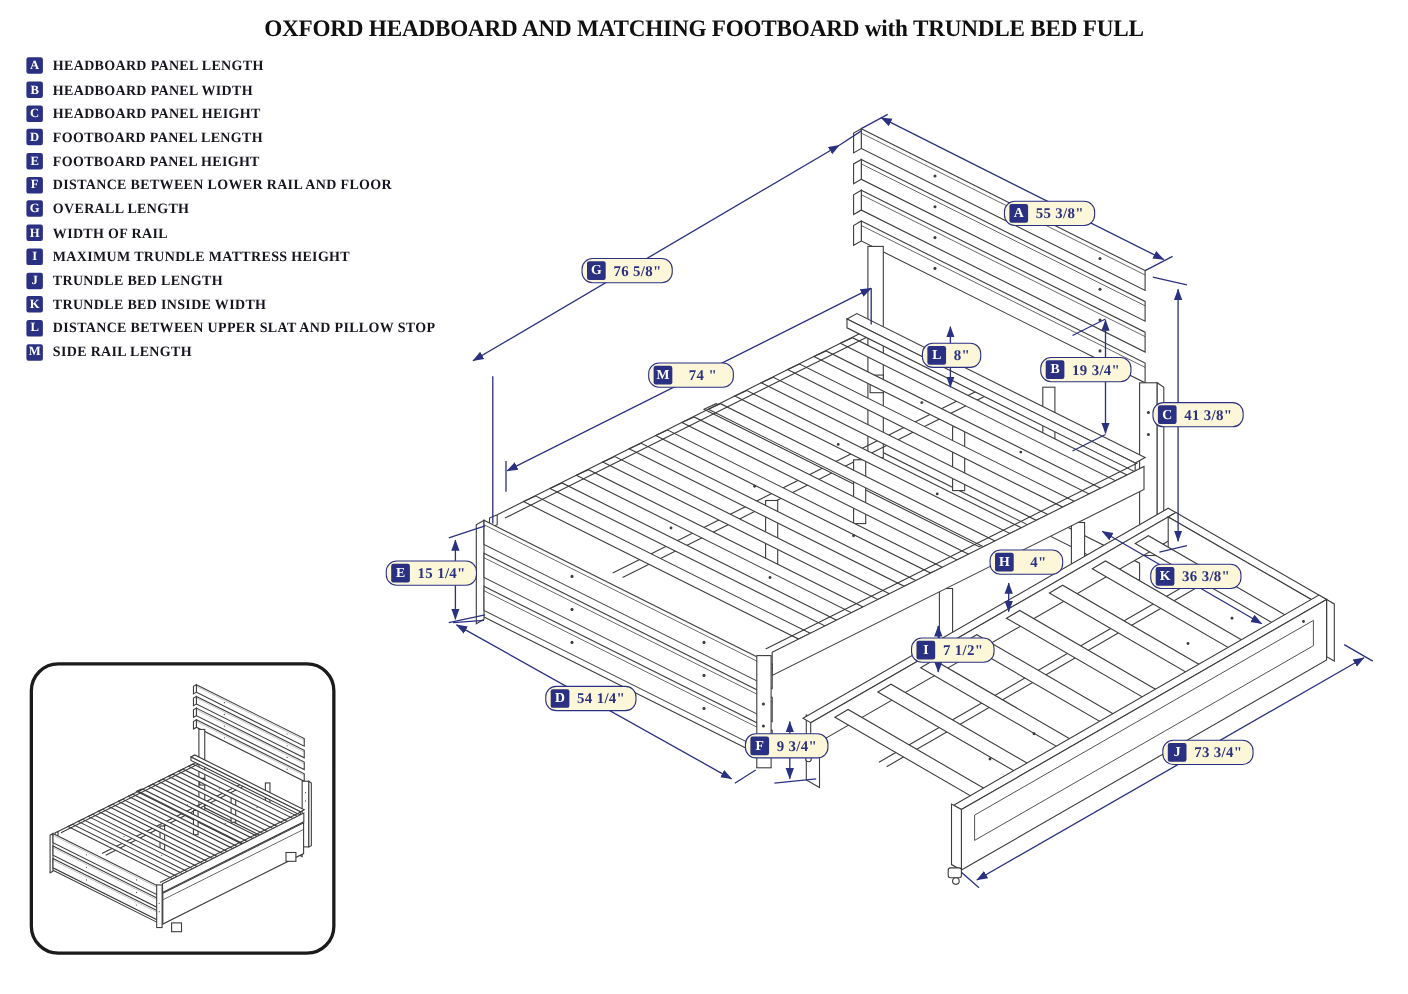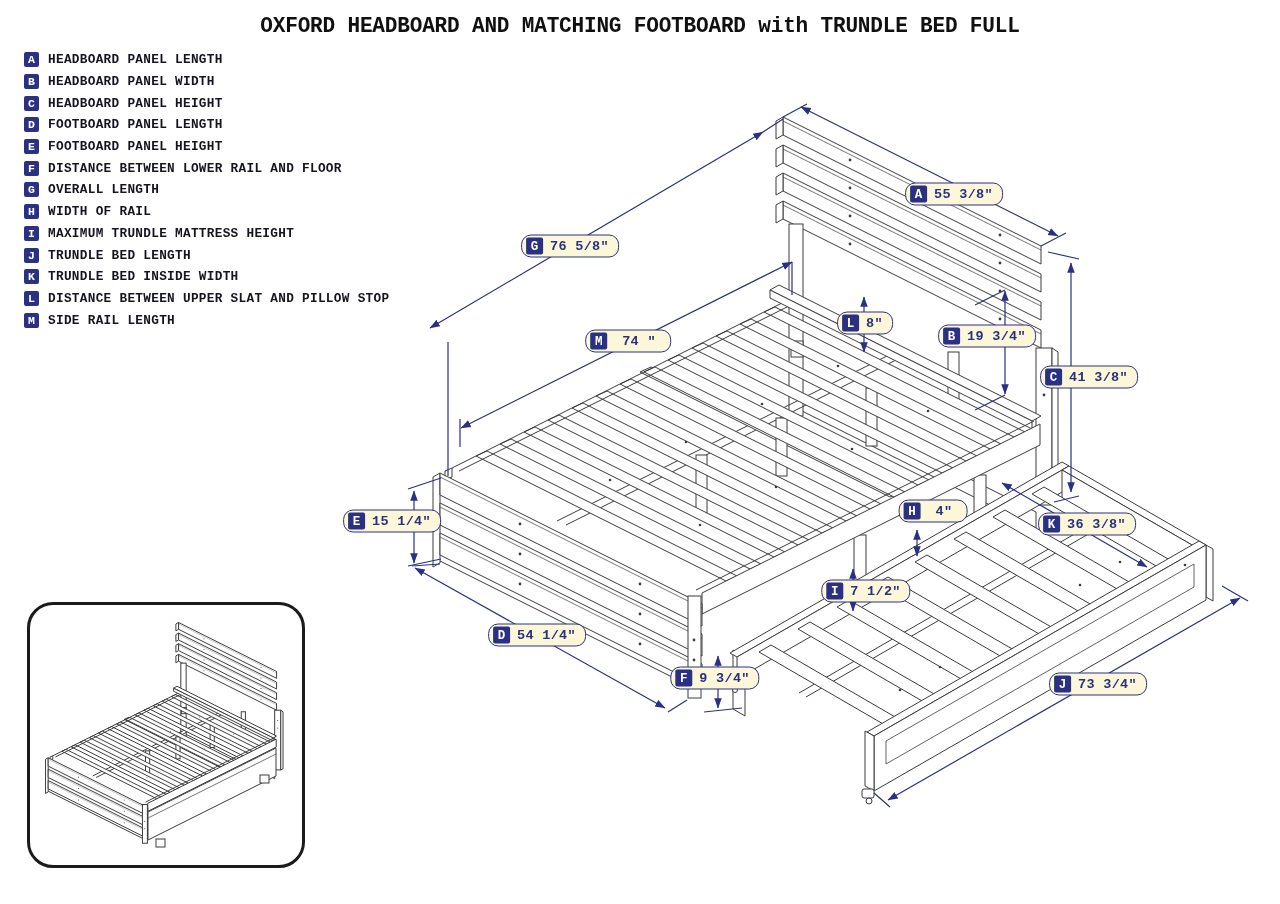--- a/index.html
+++ b/index.html
@@ -1,17 +1,17 @@
 <!DOCTYPE html>
 <html><head>
 <meta charset="utf-8">
 <style>
   html,body{margin:0;padding:0;background:#ffffff;}
   #page{position:relative;width:1280px;height:904px;background:#fff;overflow:hidden;
-        font-family:Liberation Mono, monospace;}
+        font-family:Liberation Serif, serif;}
   
   #title{position:absolute;left:0;top:14px;width:100%;text-align:center;
          font-size:21.5px;font-weight:bold;color:#101010;letter-spacing:-0.2px;
          transform:scaleX(0.98);}
   
   #legend{position:absolute;left:24px;top:49px;}
   .legend-row{display:flex;align-items:center;height:21.7px;white-space:nowrap;}
   .legend-badge{display:inline-flex;align-items:center;justify-content:center;
         width:15px;height:15px;background:#2b3182;color:#fff;font-size:11.5px;
         font-weight:bold;border-radius:2px;flex:0 0 15px;}

